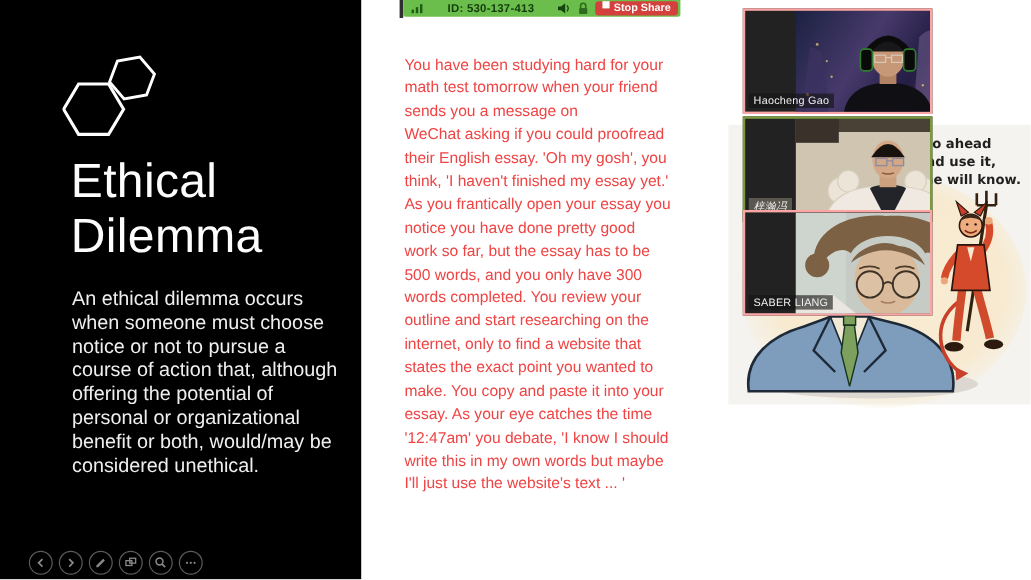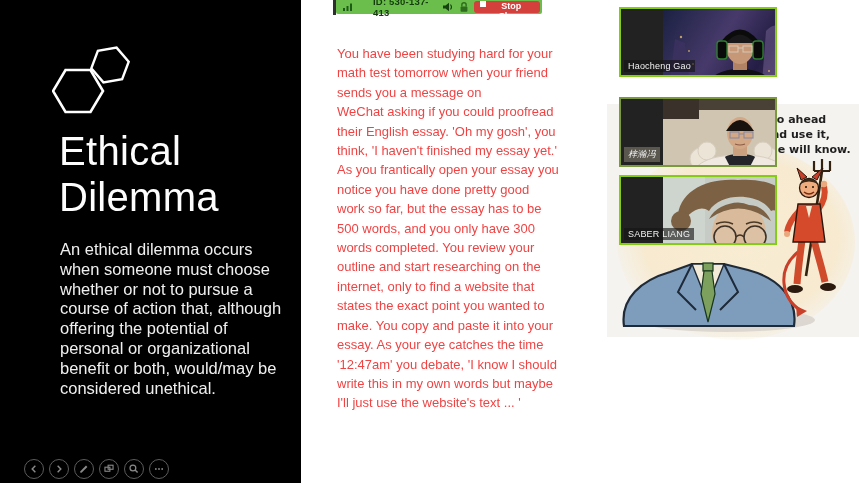--- a/index.html
+++ b/index.html
@@ -16,21 +16,21 @@
   .slide-toolbar{position:absolute;left:24px;top:459px;display:flex;gap:5px;}
   .tb-btn{width:20px;height:20px;border-radius:50%;border:1px solid #5c5c5c;display:flex;
        align-items:center;justify-content:center;box-sizing:border-box;background:transparent;padding:0;}
   .tb-btn svg{display:block;}
 
   
   .page{position:absolute;left:331px;top:0;width:528px;height:483px;background:#fff;}
   .edge-strip{position:absolute;left:2px;top:0;width:3px;height:15px;background:#2f2f2f;}
 
   
-  .share-bar{position:absolute;left:5px;top:0;width:206px;height:14px;background:#6cbe4c;
+  .share-bar{position:absolute;left:5px;top:0;width:231px;height:14px;background:#6cbe4c;
        display:flex;align-items:center;padding:0 2px 0 6px;box-sizing:border-box;z-index:6;
        border-radius:0 0 2px 2px;}
   .share-id{font-size:9.5px;font-weight:bold;color:#123c0c;margin-left:16px;margin-right:auto;
        letter-spacing:.2px;}
   .bar-ico{margin-right:4px;display:flex;}
   .stop-btn{height:12px;background:#d4403c;border:none;border-radius:3px;display:flex;
        gap:3px;padding:0 6px;cursor:pointer;}
   .stop-sq{width:6px;height:6px;background:#fff;display:inline-block;}
   .stop-txt{color:#fff;font-size:9px;font-weight:bold;font-family:"Liberation Sans",sans-serif;}
 
@@ -45,22 +45,22 @@
   .floor-shadow{position:absolute;left:30px;top:204px;width:178px;height:24px;border-radius:50%;
        background:#dcd8d1;}
   .suit{position:absolute;left:1px;top:144px;width:200px;height:80px;}
   .devil{position:absolute;left:165px;top:54px;width:87px;height:174px;}
   .speech{position:absolute;left:130px;top:8px;width:120px;margin:0;text-align:center;
        font-family:"DejaVu Sans",sans-serif;font-weight:bold;font-size:11px;line-height:15px;
        color:#1f1f1f;white-space:pre-line;}
 
   
   .videos{position:absolute;left:288px;top:7px;width:158px;z-index:3;}
-  .vtile{position:absolute;left:0;width:158px;height:70px;box-sizing:border-box;
-       border:2px solid #84cc16;overflow:hidden;background:#222;padding-left:42px;}
+  .vtile{position:absolute;left:0;width:158px;height:88px;box-sizing:border-box;
+       border:2px solid #fca5a5;overflow:hidden;background:#222;padding-left:42px;}
   .vtile.active{border-color:#7a9a3d;font-style:italic;}
   .vtile svg{display:block;}
   .vname{position:absolute;left:3px;bottom:3px;background:rgba(20,20,20,.62);color:#f0f0f0;
        font-size:9px;padding:1px 4px;letter-spacing:.2px;}
   .vname.gray{background:rgba(110,105,95,.75);}
 </style>
 </head>
 <body>
 
 <div class="app">
@@ -70,21 +70,21 @@
       <svg width="84" height="72" viewBox="0 0 84 72">
         <polygon points="1,46 13.5,25 38.5,25 51,46 38.5,67 13.5,67" fill="none" stroke="#ffffff" stroke-width="2.6"></polygon>
         <polygon points="39,20 48.5,4 67.5,4 77,20 67.5,36 48.5,36" fill="none" stroke="#ffffff" stroke-width="2.4" transform="rotate(-10 58 20)"></polygon>
       </svg>
     </div>
 
     <h1 class="slide-title">Ethical
 Dilemma</h1>
     <p class="slide-body">An ethical dilemma occurs
 when someone must choose
-whether or not to pursue a
+notice or not to pursue a
 course of action that, although
 offering the potential of
 personal or organizational
 benefit or both, would/may be
 considered unethical.</p>
 
     <div class="slide-toolbar">
       <button class="tb-btn">
         <svg width="20" height="20" viewBox="0 0 20 20">
             <path d="M11.5,6.5 L8,10 L11.5,13.5" fill="none" stroke="#8a8a8a" stroke-width="1.6"></path>

